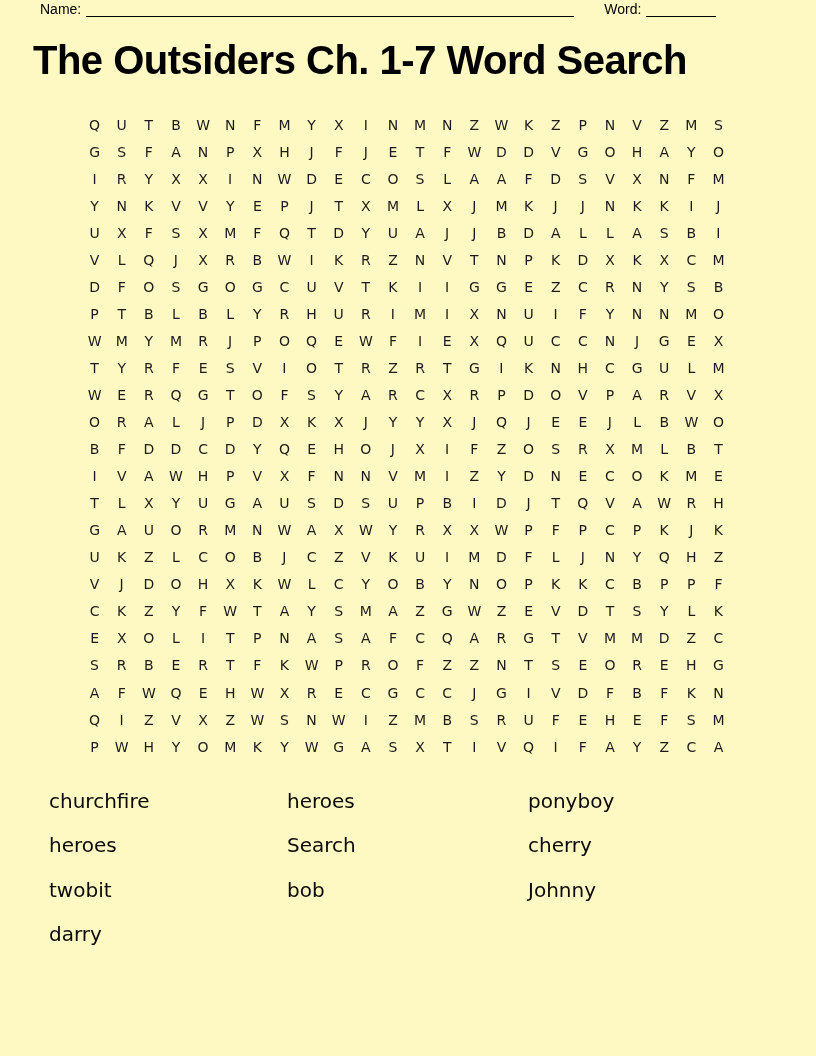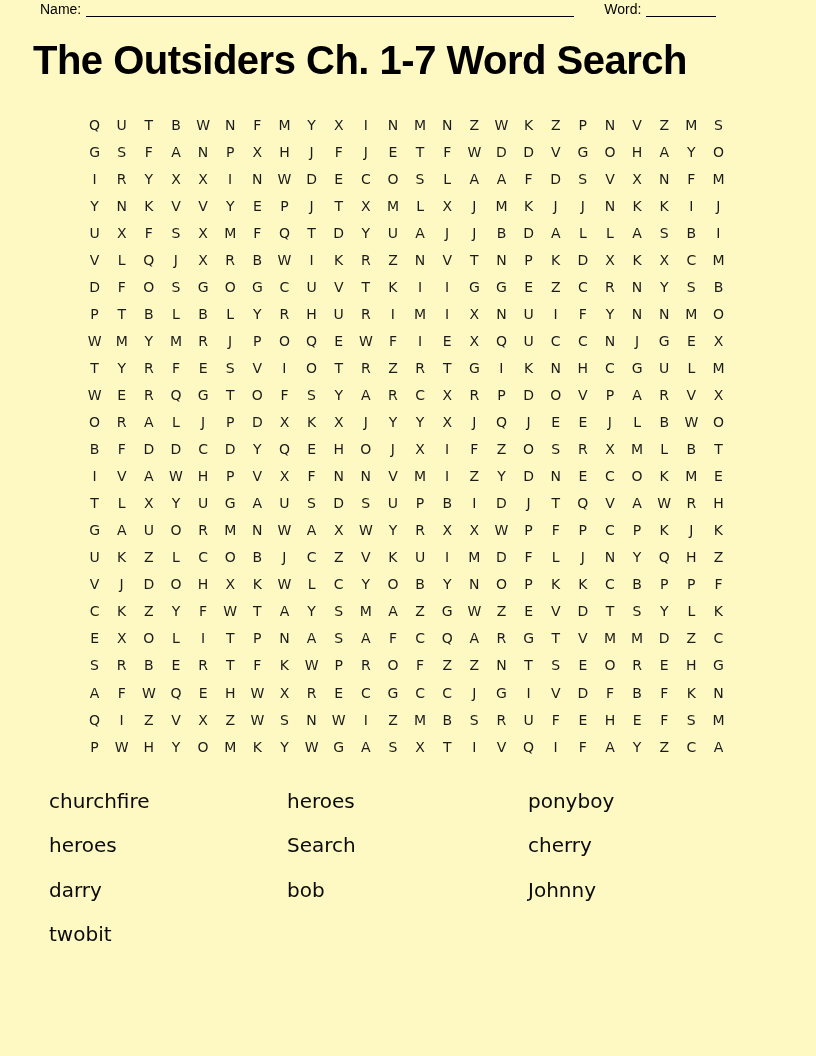--- a/index.html
+++ b/index.html
@@ -680,22 +680,22 @@
       <div class="cell">Y</div>
       <div class="cell">Z</div>
       <div class="cell">C</div>
       <div class="cell">A</div>
     </div>
 
   <div class="words">
     <div class="word-col word-col-1">
         <div class="word">churchfire</div>
         <div class="word">heroes</div>
+        <div class="word">twobit</div>
         <div class="word">darry</div>
-        <div class="word">twobit</div>
       </div>
     <div class="word-col word-col-2">
         <div class="word">heroes</div>
         <div class="word">Search</div>
         <div class="word">bob</div>
       </div>
     <div class="word-col word-col-3">
         <div class="word">ponyboy</div>
         <div class="word">cherry</div>
         <div class="word">Johnny</div>

